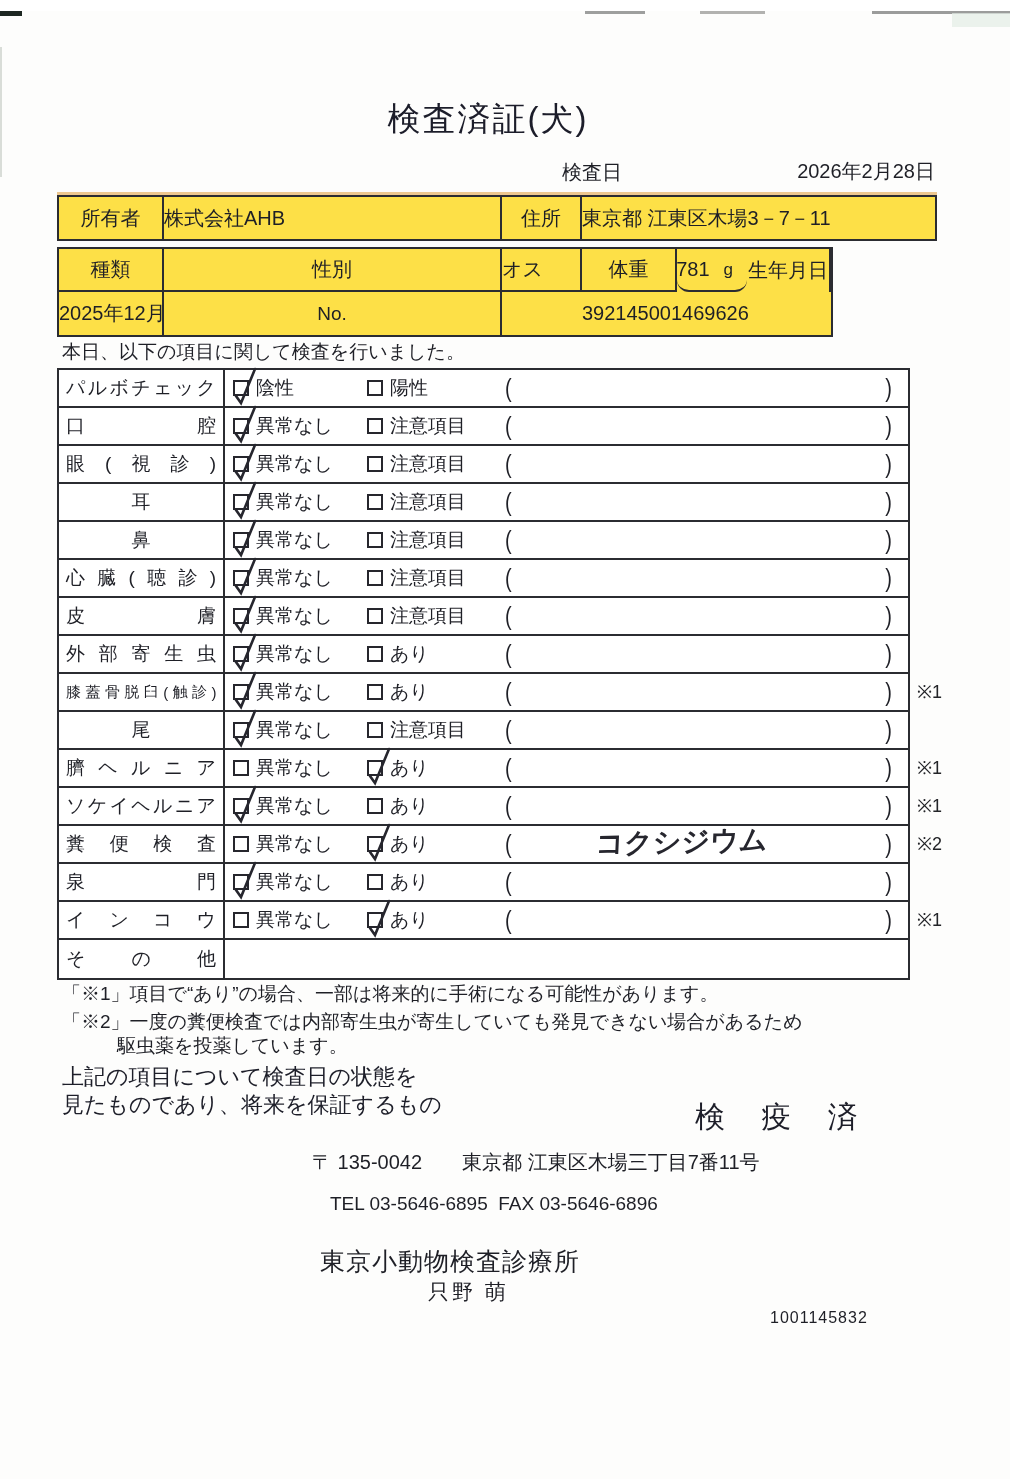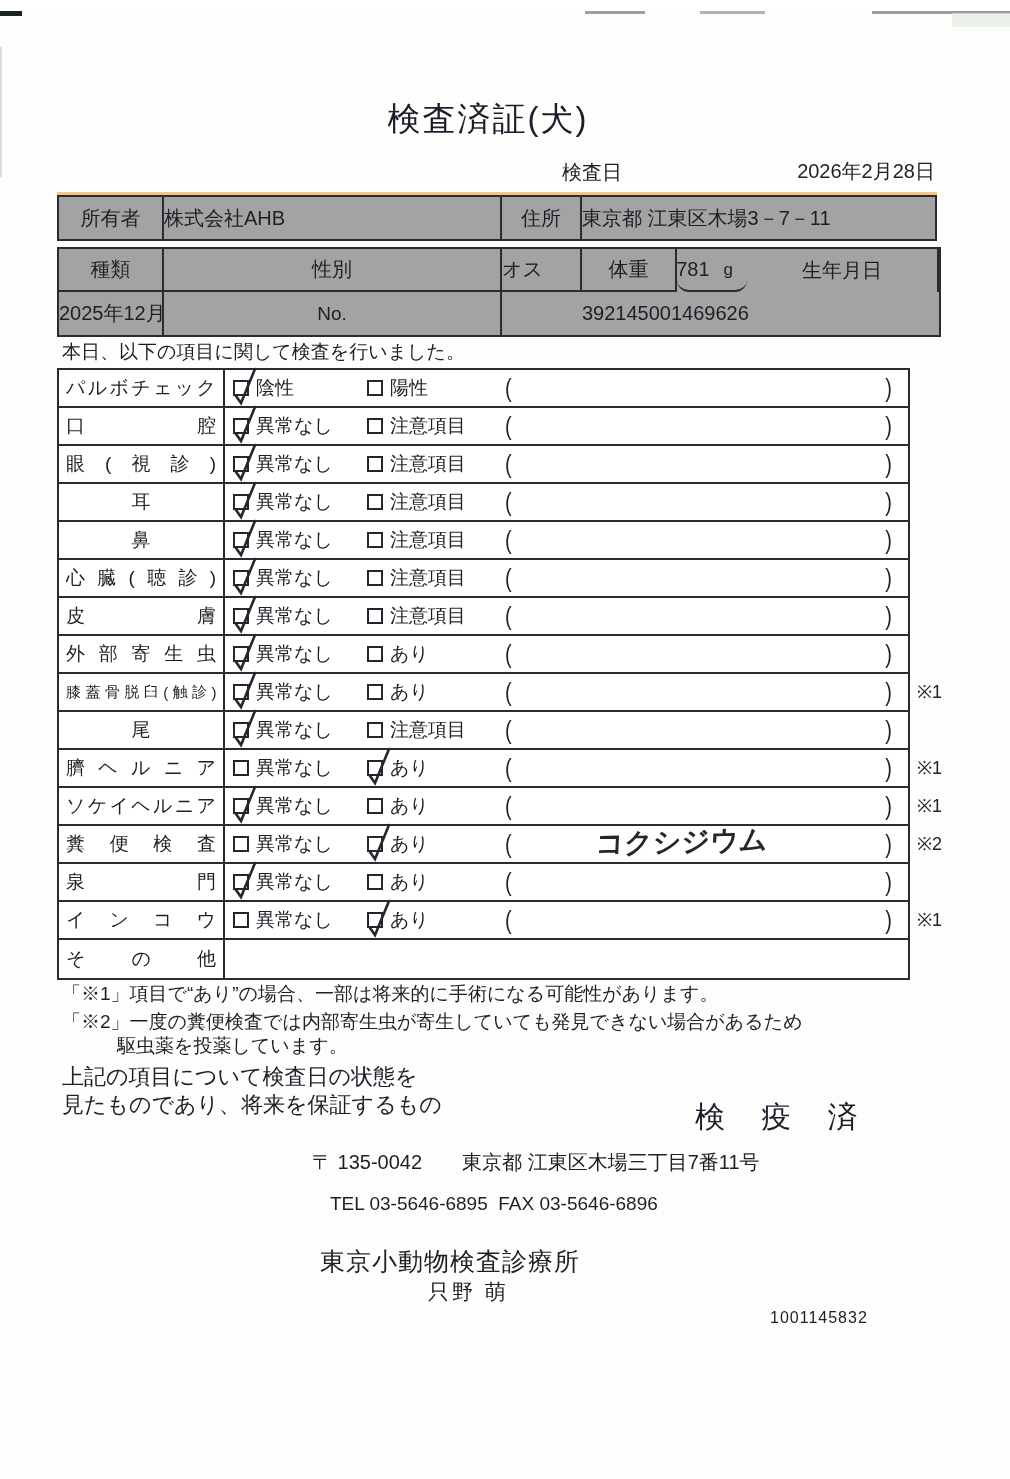--- a/index.html
+++ b/index.html
@@ -13,29 +13,29 @@
   .art{position:absolute;pointer-events:none;}
 
   
   .title{left:0;top:86px;width:976px;text-align:center;font-size:33px;letter-spacing:2px;color:#1c1d2a;}
 
   
   .exam-label{left:562px;top:148px;font-size:20px;}
   .exam-value{left:750px;top:147px;width:185px;text-align:right;font-size:20px;}
 
   
-  .dtable{border:2px solid #2b2c31;display:grid;box-sizing:border-box;background:#a3a3a3;}
+  .dtable{border:2px solid #2b2c31;display:grid;box-sizing:border-box;background:#fde047;}
   .dtable .cell{box-sizing:border-box;display:flex;align-items:center;font-size:20px;overflow:hidden;white-space:nowrap;}
   .dtable .lbl{justify-content:center;}
   .dtable .val{}
   .br{border-right:2px solid #2b2c31;}
   .bb{border-bottom:2px solid #2b2c31;}
   .t-owner{left:57px;top:184px;width:880px;height:46px;grid-template-columns:105px 338px 80px auto;}
   .t-owner-tint{left:57px;top:181px;width:880px;height:3px;background:#e09a35;opacity:.55;}
-  .t-info{left:57px;top:236px;width:884px;height:90px;grid-template-columns:105px 338px 80px 95px 70px auto;grid-template-rows:1fr 1fr;}
+  .t-info{left:57px;top:236px;width:776px;height:90px;grid-template-columns:105px 338px 80px 95px 70px auto;grid-template-rows:1fr 1fr;}
   .w-val{justify-content:flex-end;gap:14px;padding-right:14px;border-radius:12px;}
   .w-unit{font-size:17px;}
 
   .intro{left:62px;top:328px;font-size:19px;}
 
   
   .checklist{left:57px;top:357px;width:849px;border:2px solid #2b2c31;background:#fff;box-sizing:content-box;}
   .cl-row{position:relative;height:38px;border-bottom:2px solid #2b2c31;box-sizing:border-box;}
   .cl-row:last-child{border-bottom:none;}
   .cl-label{position:absolute;left:0;top:0;bottom:0;width:166px;border-right:2px solid #2b2c31;

